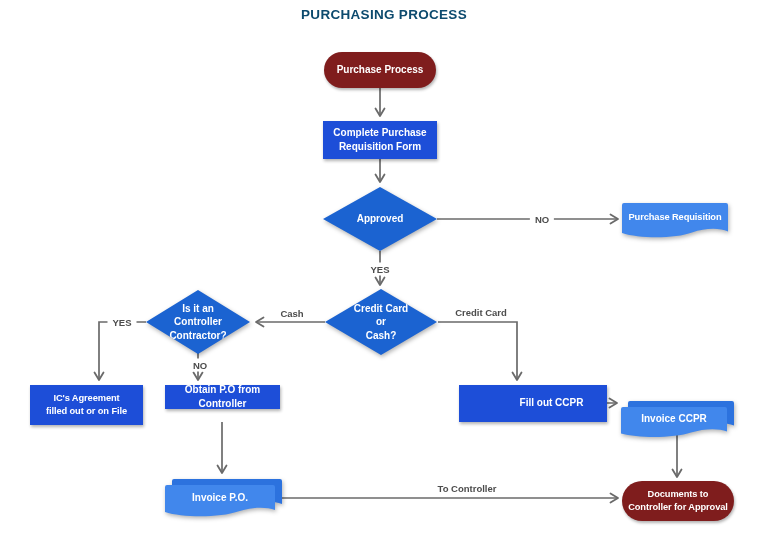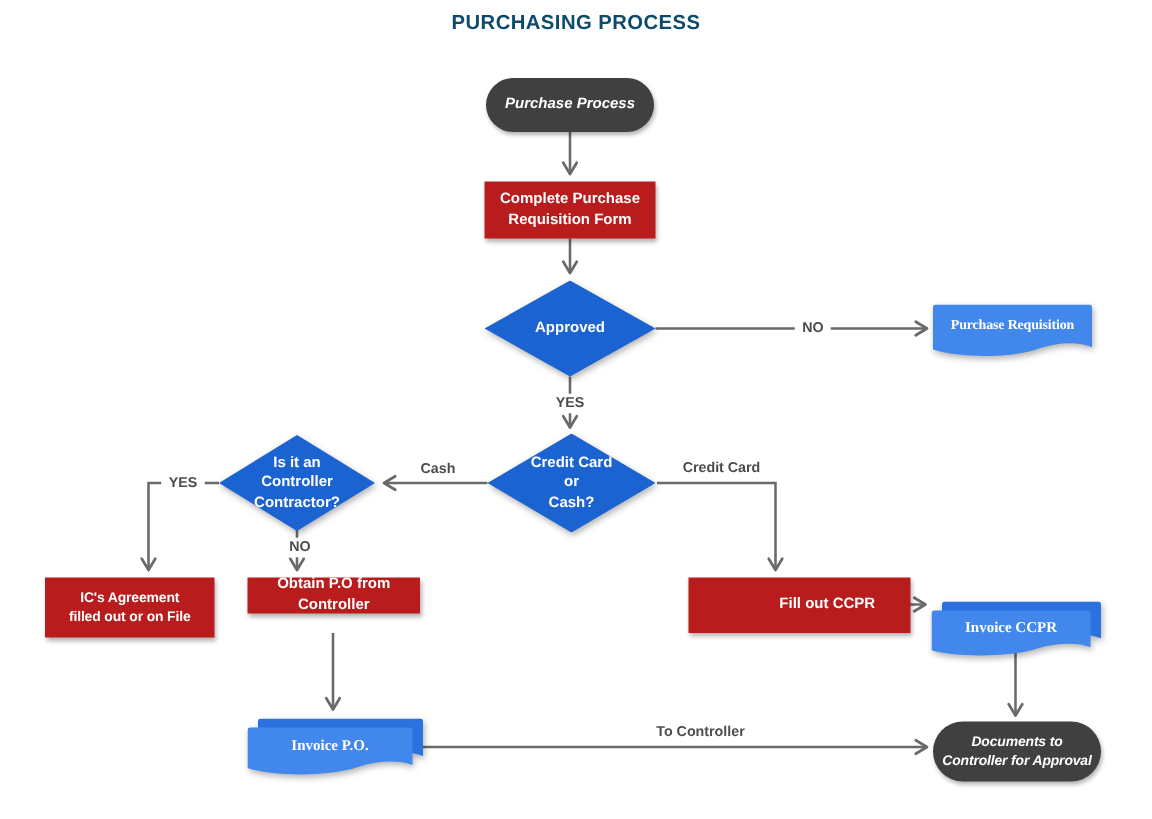--- a/index.html
+++ b/index.html
@@ -12,35 +12,34 @@
     font-size:13.5px;font-weight:bold;letter-spacing:.3px;color:#0c4a6e;
   }
   .connectors{position:absolute;top:0;left:0;z-index:1;}
   .node{position:absolute;z-index:2;display:flex;align-items:center;justify-content:center;}
   .shape-label{
     white-space:pre-line;text-align:center;color:#ffffff;font-weight:bold;
     font-size:10px;line-height:1.45;width:100%;
   }
   .shape-label.small{font-size:9.3px;letter-spacing:-.1px;}
   .terminator{
-    background:#404040;border-radius:19px;
+    background:#7f1d1d;border-radius:19px;
     box-shadow:1px 2px 3px rgba(0,0,0,.3);
-    font-style:italic;
   }
   .process{
-    background:#b91c1c;
+    background:#1d4ed8;
     box-shadow:1px 2px 3px rgba(0,0,0,.3);
   }
   .diamond-wrap{filter:drop-shadow(1px 2px 2px rgba(0,0,0,.3));}
   .diamond{
     width:100%;height:100%;background:#1b63d1;
     clip-path:polygon(50% 0,100% 50%,50% 100%,0 50%);
     display:flex;align-items:center;justify-content:center;
   }
-  .doc{filter:drop-shadow(1px 2px 2px rgba(0,0,0,.3));font-family:Liberation Serif, serif;}
+  .doc{filter:drop-shadow(1px 2px 2px rgba(0,0,0,.3));}
   .doc .doc-label{position:absolute;left:0;top:0;display:flex;align-items:center;justify-content:center;}
   .edge-label{
     position:absolute;z-index:3;transform:translate(-50%,-50%);
     font-size:9.5px;font-weight:bold;color:#4c4c4c;white-space:nowrap;
   }
   .edge-label.online{background:#ffffff;padding:1px 5px;}
 </style>
 </head>
 <body>
 

